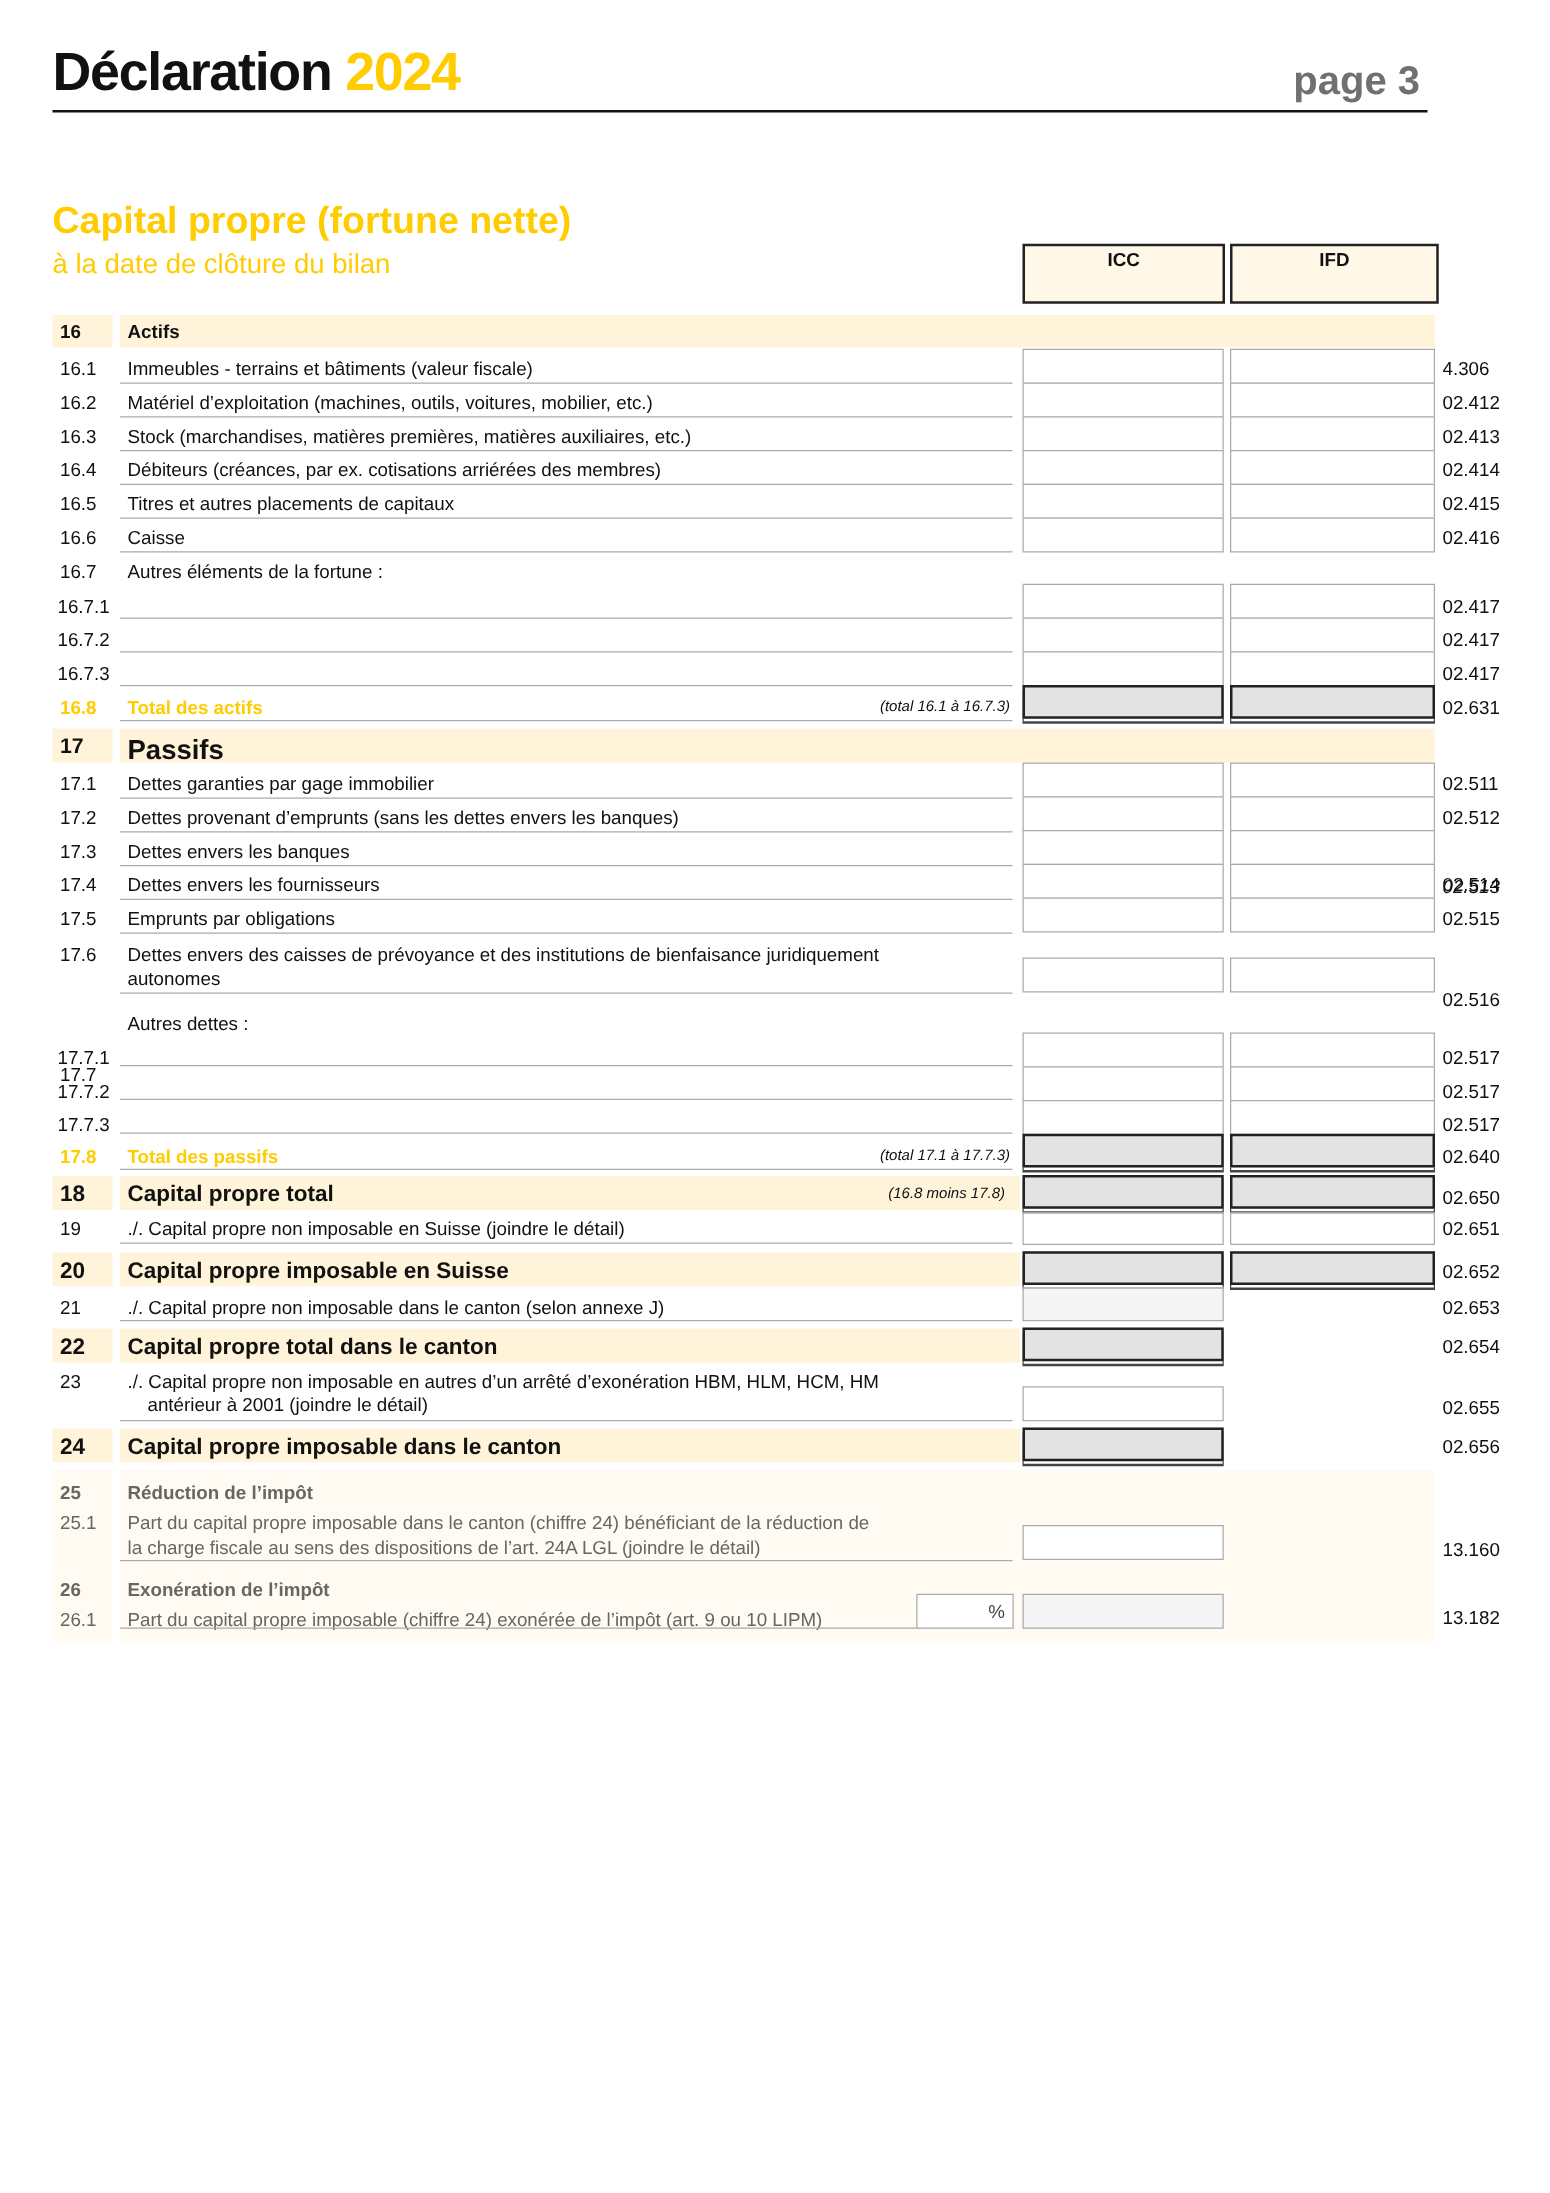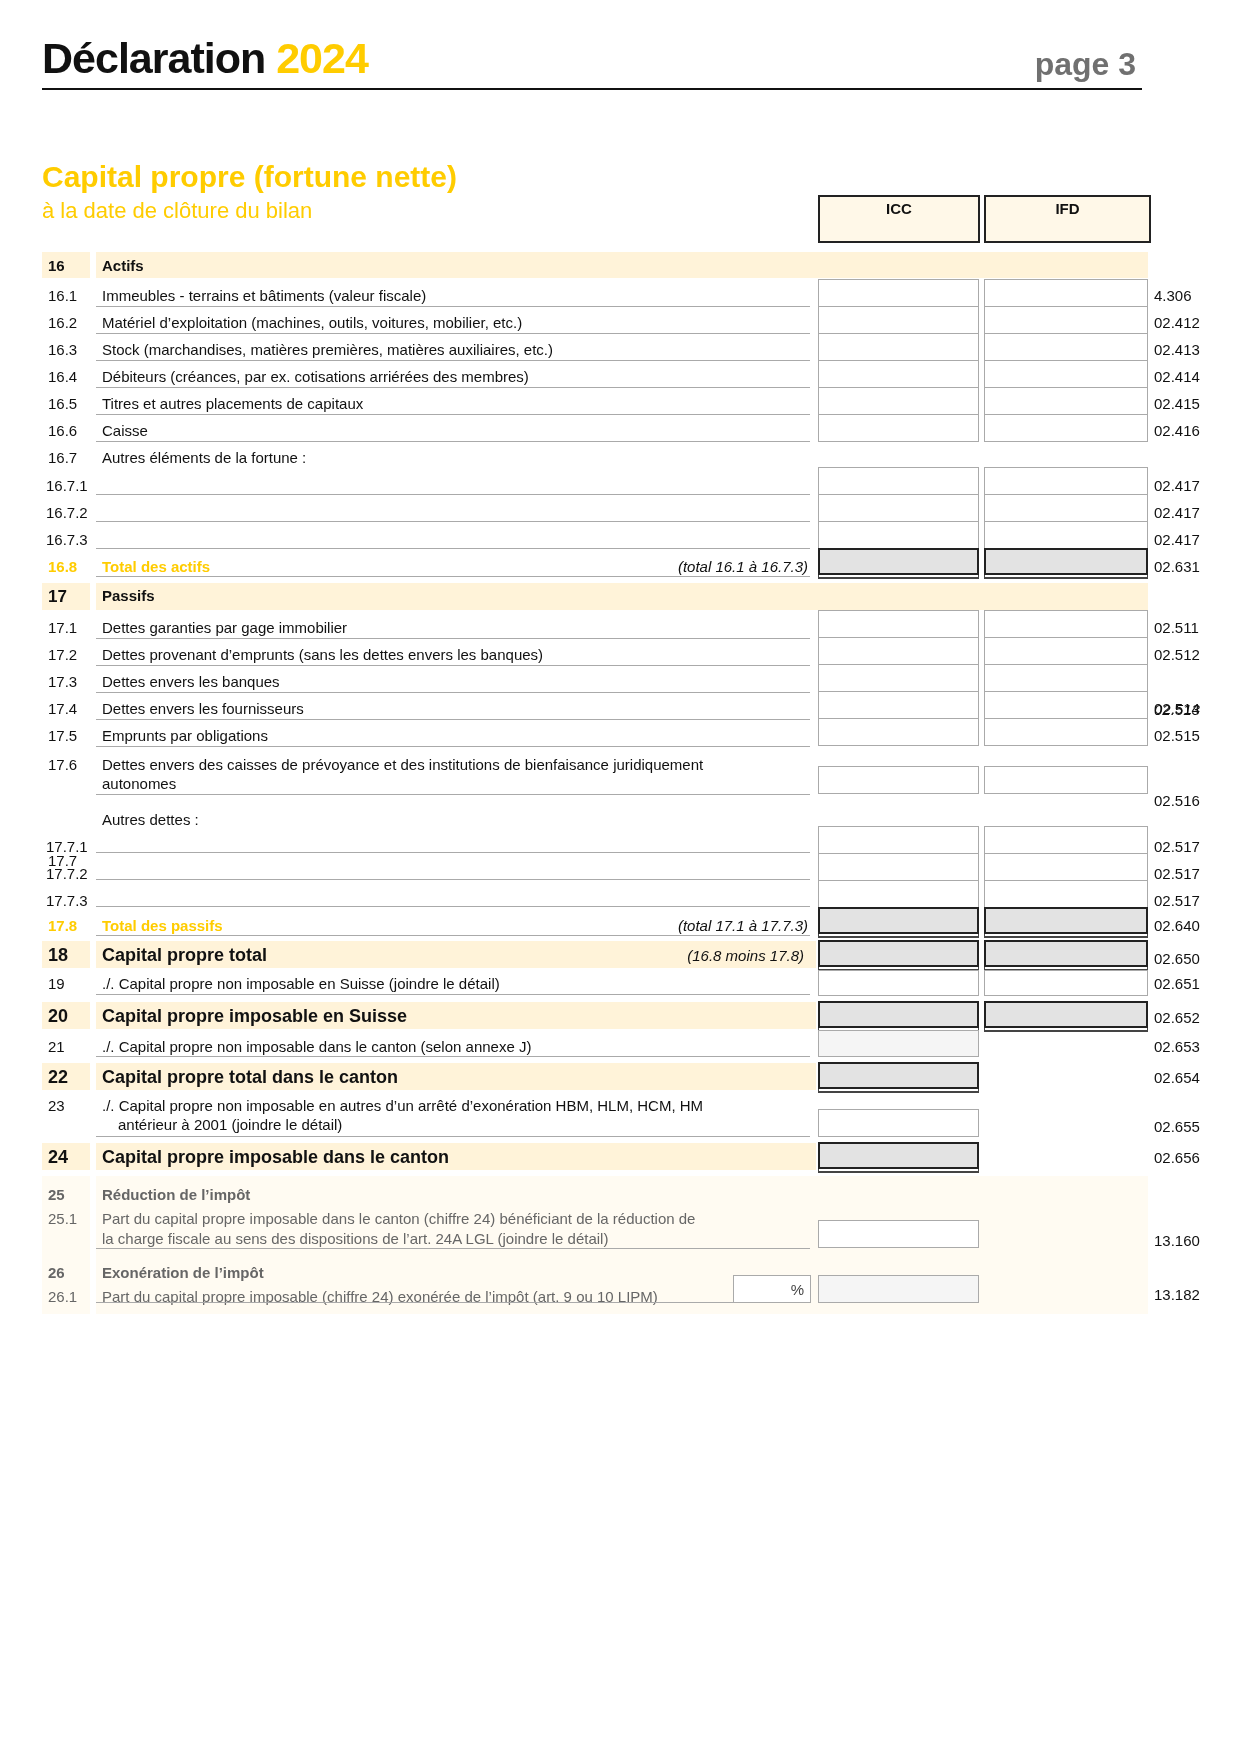--- a/index.html
+++ b/index.html
@@ -27,21 +27,21 @@
   .num { left:48px; font-size:15px; }
   .lbl { left:102px; font-size:15px; }
   .underline { left:96px; width:714px; height:1px; background:#aaa; }
   .code { left:1154px; font-size:15px; color:#111; }
   .box { background:#fff; border:1px solid #aaa; box-sizing:border-box; }
   .box.grey { background:#e3e3e3; border:2px solid #222; box-shadow:0 3px 0 -1px #fff, 0 4px 0 0 #444; }
   .box.light { background:#f5f5f5; border:1px solid #aaa; }
   .yellowtxt { color:#ffcc00; font-weight:bold; }
   .bold { font-weight:bold; }
   .big { font-size:18px; font-weight:bold; }
-  .hint { font-style:italic; font-size:15px; }
+  .hint { font-style:italic; font-size:12px; }
   .greytxt { color:#666; }
 </style>
 </head>
 <body>
 
 <div class="abs title"><span>Déclaration</span> <span class="year">2024</span></div>
 <div class="abs pagenum">page 3</div>
 <div class="abs hrule"></div>
 
 <div class="abs sec-title">Capital propre (fortune nette)</div>
@@ -124,21 +124,21 @@
 <div class="abs lbl yellowtxt" style="top:558px;">Total des actifs</div>
 <div class="abs hint" style="top:558px;right:432px;">(total 16.1 à 16.7.3)</div>
 <div class="abs underline" style="top:576px;"></div>
 <div class="abs box grey" style="left:818px;top:548px;width:161px;height:27px;"></div>
 <div class="abs box grey" style="left:984px;top:548px;width:164px;height:27px;"></div>
 <div class="abs code" style="top:558px;">02.631</div>
 
 <div class="abs band" style="left:42px;top:583px;width:48px;height:27px;"></div>
 <div class="abs band" style="left:96px;top:583px;width:1052px;height:27px;"></div>
 <div class="abs num bold" style="top:587px;font-size:17px;">17</div>
-<div class="abs lbl bold" style="top:587px;font-size:15px;">Passifs</div>
+<div class="abs lbl bold" style="top:587px;font-size:22px;">Passifs</div>
 
 <div class="abs num" style="top:619px;">17.1</div>
 <div class="abs lbl" style="top:619px;">Dettes garanties par gage immobilier</div>
 <div class="abs underline" style="top:638px;"></div>
 <div class="abs box" style="left:818px;top:610px;width:161px;height:28px;"></div>
 <div class="abs box" style="left:984px;top:610px;width:164px;height:28px;"></div>
 <div class="abs code" style="top:619px;">02.511</div>
 
 <div class="abs num" style="top:646px;">17.2</div>
 <div class="abs lbl" style="top:646px;">Dettes provenant d’emprunts (sans les dettes envers les banques)</div>

